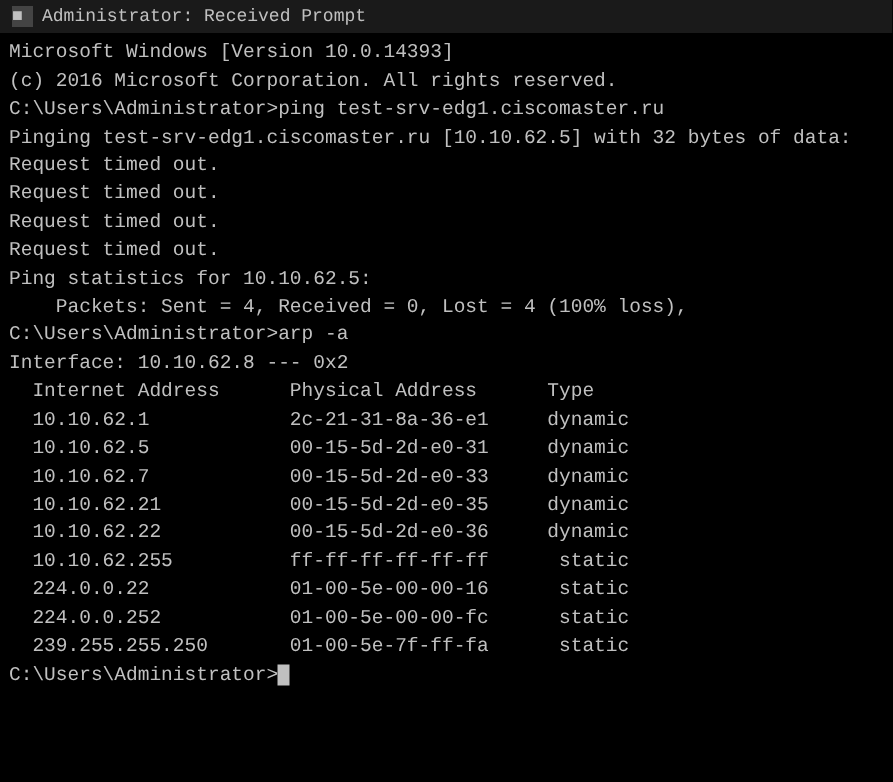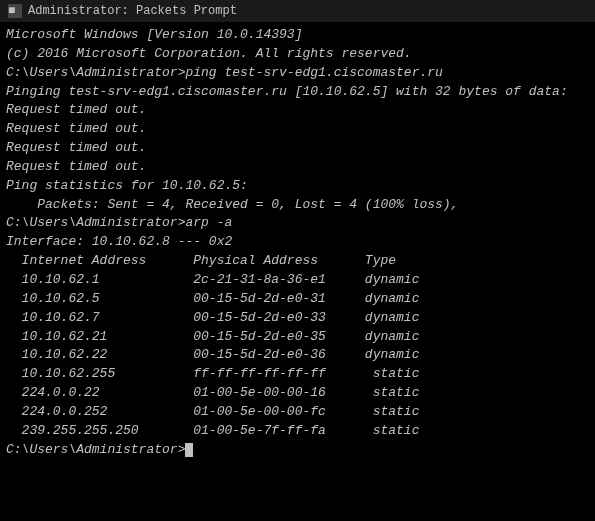--- a/index.html
+++ b/index.html
@@ -38,37 +38,36 @@
       background: #000000;
       color: #c0c0c0;
       padding: 4px 6px;
       flex: 1;
       overflow: hidden;
       line-height: 1.45;
       white-space: pre;
     }
     .line {
       display: block;
-      font-style: italic;
     }
     .cursor {
       display: inline-block;
       width: 8px;
       height: 14px;
       background: #c0c0c0;
       vertical-align: text-bottom;
       animation: blink 1s step-end infinite;
     }
     @keyframes blink {
       0%, 100% { opacity: 1; }
       50% { opacity: 0; }
     }
   </style>
 </head>
 <body>
 
 <div class="window">
   <div class="title-bar">
     <span class="title-bar-icon">■</span>
-    <span>Administrator: Packets Prompt</span>
+    <span>Administrator: Received Prompt</span>
   </div>
   <div class="console-body" id="console-output"><span class="line">Microsoft Windows [Version 10.0.14393]</span><span class="line">(c) 2016 Microsoft Corporation. All rights reserved.</span><span class="line"></span><span class="line">C:\Users\Administrator&gt;ping test-srv-edg1.ciscomaster.ru</span><span class="line"></span><span class="line">Pinging test-srv-edg1.ciscomaster.ru [10.10.62.5] with 32 bytes of data:</span><span class="line">Request timed out.</span><span class="line">Request timed out.</span><span class="line">Request timed out.</span><span class="line">Request timed out.</span><span class="line"></span><span class="line">Ping statistics for 10.10.62.5:</span><span class="line">    Packets: Sent = 4, Received = 0, Lost = 4 (100% loss),</span><span class="line"></span><span class="line">C:\Users\Administrator&gt;arp -a</span><span class="line"></span><span class="line">Interface: 10.10.62.8 --- 0x2</span><span class="line">  Internet Address      Physical Address      Type</span><span class="line">  10.10.62.1            2c-21-31-8a-36-e1     dynamic</span><span class="line">  10.10.62.5            00-15-5d-2d-e0-31     dynamic</span><span class="line">  10.10.62.7            00-15-5d-2d-e0-33     dynamic</span><span class="line">  10.10.62.21           00-15-5d-2d-e0-35     dynamic</span><span class="line">  10.10.62.22           00-15-5d-2d-e0-36     dynamic</span><span class="line">  10.10.62.255          ff-ff-ff-ff-ff-ff      static</span><span class="line">  224.0.0.22            01-00-5e-00-00-16      static</span><span class="line">  224.0.0.252           01-00-5e-00-00-fc      static</span><span class="line">  239.255.255.250       01-00-5e-7f-ff-fa      static</span><span class="line"></span><span class="line">C:\Users\Administrator&gt;<span class="cursor"></span></span></div>
 </div>
 
 </body></html>

